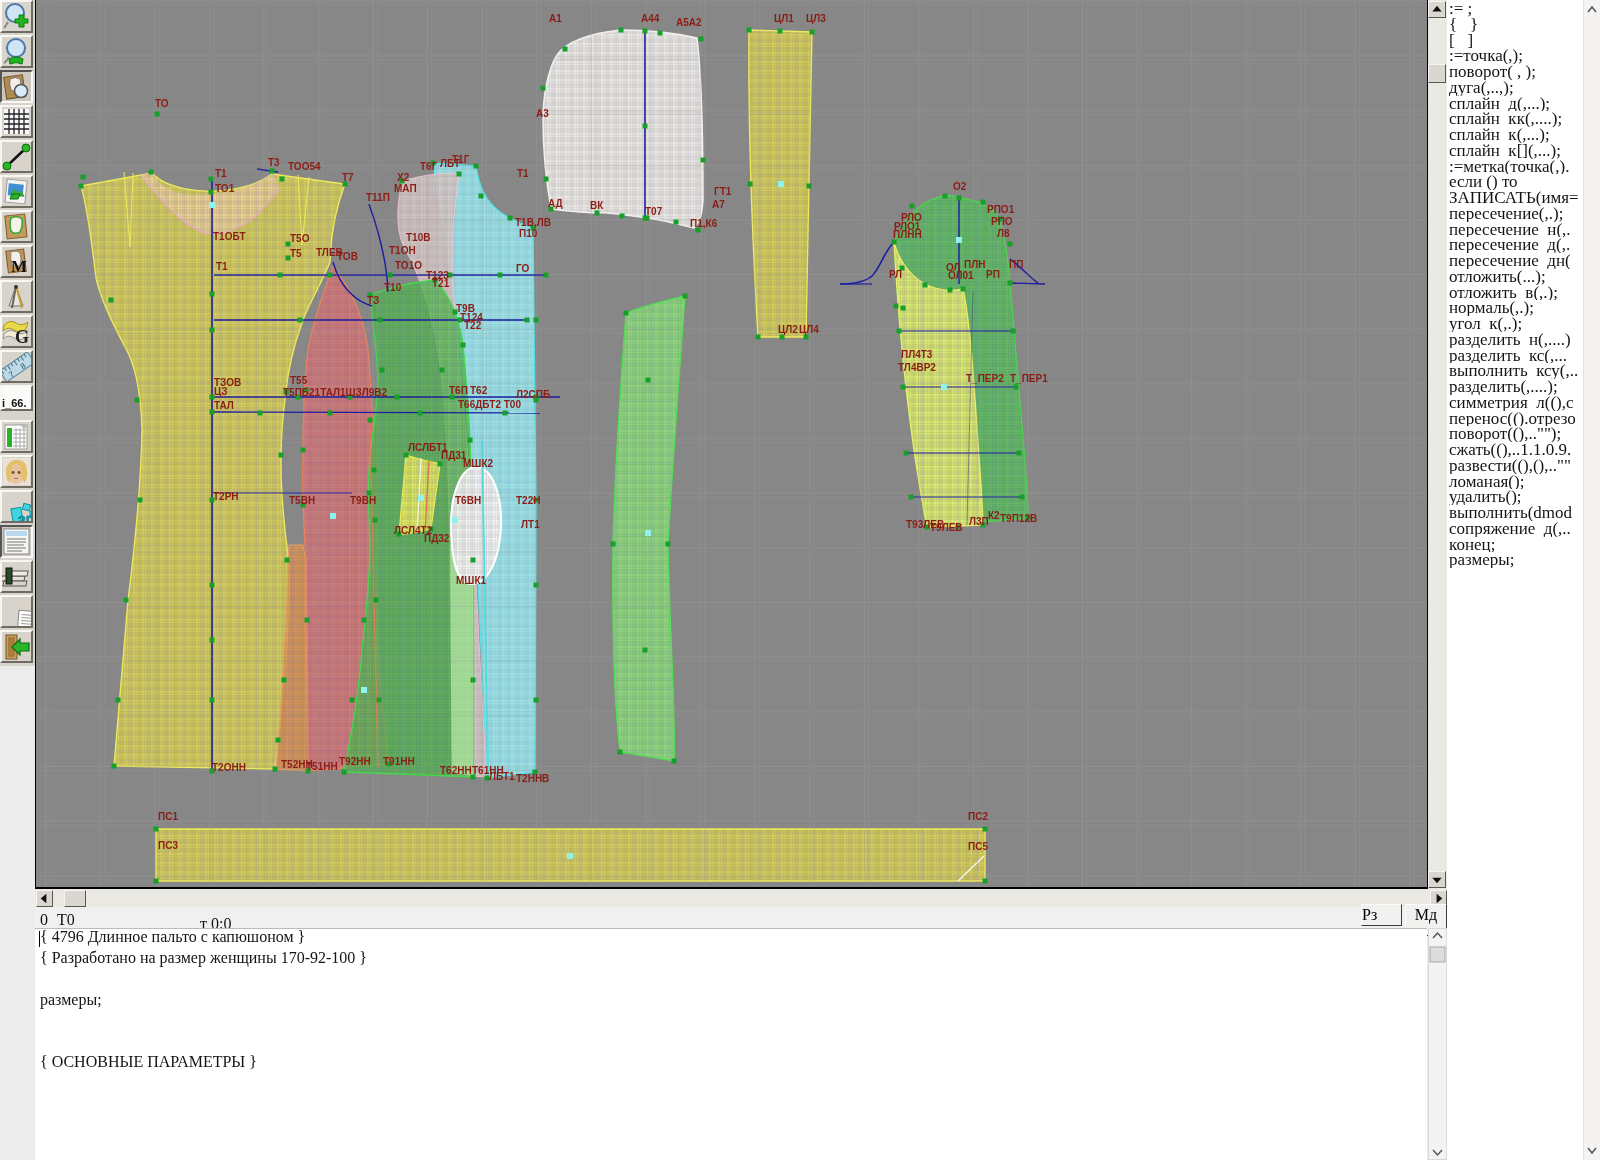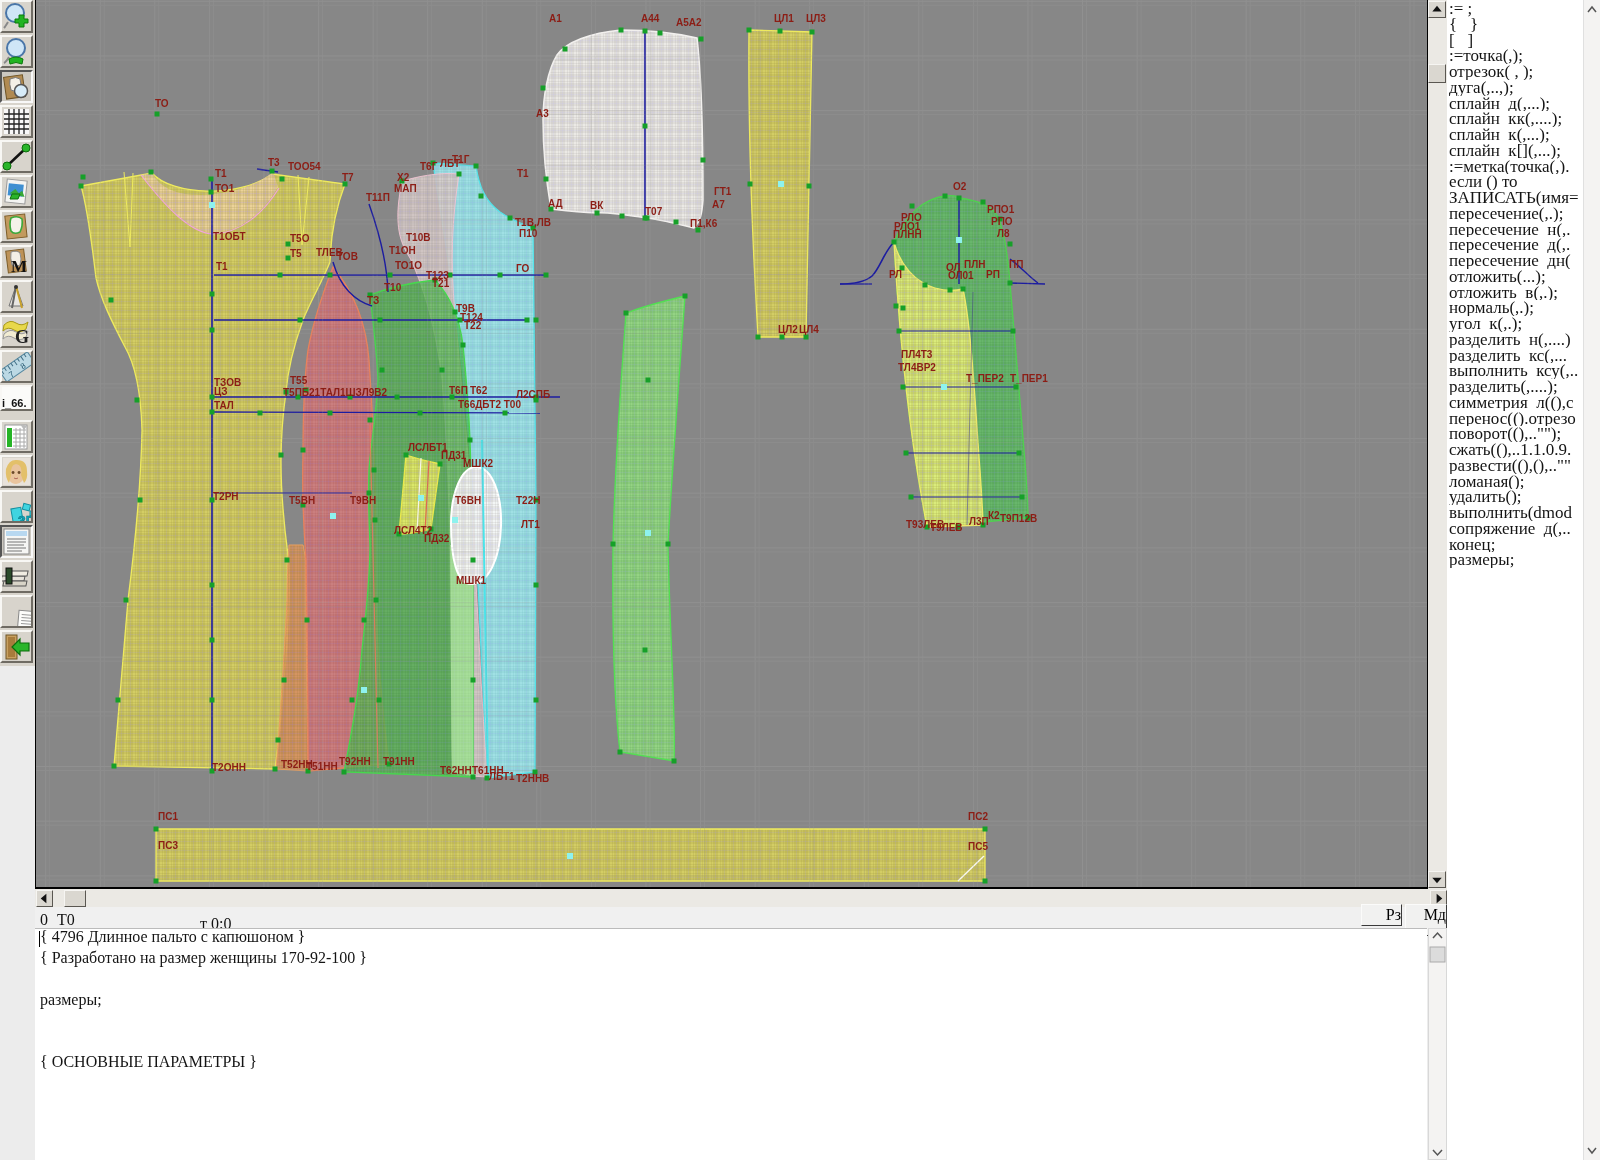--- a/index.html
+++ b/index.html
@@ -704,22 +704,22 @@
     </svg></div>
 <div style="position:absolute;left:1430px;top:890px;width:17px;height:17px;box-sizing:border-box;background:#dad7d0;border:1px solid;border-color:#f6f5f2 #5a5751 #5a5751 #f6f5f2"><svg width="15" height="15" viewBox="0 0 16 16">
       <polygon points="6,3 12,8 6,13" fill="#111"></polygon>
     </svg></div>
 <div style="position:absolute;left:64px;top:890px;width:22px;height:17px;background:#dad7d0;border:1px solid;border-color:#f6f5f2 #5a5751 #5a5751 #f6f5f2"></div>
 <div class="ser" style="position:absolute;left:35px;top:907px;width:1412px;height:21px;background:#f0f0f0;font-size:16px;color:#111">
     <span style="position:absolute;left:5px;top:4px">0</span>
     <span style="position:absolute;left:22px;top:4px">Т0</span>
     <span style="position:absolute;left:165px;top:8px">т 0:0</span>
   </div>
-<div class="ser" style="position:absolute;left:1361px;top:904px;width:41px;height:22px;background:#f1f1f0;border:1px solid;border-color:#fbfbfa #3a3a3a #3a3a3a #fbfbfa;font-size:16px;text-align:right;line-height:20px">Рз</div>
-<div class="ser" style="position:absolute;left:1405px;top:904px;width:42px;height:32px;background:#f1f1f0;border:1px solid;border-color:#fbfbfa #3a3a3a #3a3a3a #fbfbfa;font-size:16px;text-align:right;line-height:20px">Мд</div>
+<div class="ser" style="position:absolute;left:1361px;top:904px;width:41px;height:22px;background:#f1f1f0;border:1px solid;border-color:#fbfbfa #3a3a3a #3a3a3a #fbfbfa;font-size:16px;text-align:left;line-height:20px">Рз</div>
+<div class="ser" style="position:absolute;left:1405px;top:904px;width:42px;height:32px;background:#f1f1f0;border:1px solid;border-color:#fbfbfa #3a3a3a #3a3a3a #fbfbfa;font-size:16px;text-align:center;line-height:20px">Мд</div>
 <div class="ser" style="position:absolute;left:35px;top:928px;width:1392px;height:232px;background:#fff;font-size:16px;color:#141414;padding:0 0 0 5px;line-height:20.9px;border-top:1px solid #bbb">
     <div style="margin-top:-2px">
       <div style="height:20.9px;white-space:pre">{ 4796 Длинное пальто с капюшоном }</div>
       <div style="height:20.9px;white-space:pre">{ Разработано на размер женщины 170-92-100 }</div>
       <div style="height:20.9px;white-space:pre"> </div>
       <div style="height:20.9px;white-space:pre">размеры;</div>
       <div style="height:20.9px;white-space:pre"> </div>
       <div style="height:20.9px;white-space:pre"> </div>
       <div style="height:20.9px;white-space:pre">{ ОСНОВНЫЕ ПАРАМЕТРЫ }</div>
       <div style="height:20.9px;white-space:pre"> </div>
@@ -729,21 +729,21 @@
 <div style="position:absolute;left:1428px;top:928px;width:19px;height:232px;background:#f4f3f2;border:1px solid #d8d8d8"><svg width="17" height="230">
       <polyline points="4,9 8.5,4 13,9" fill="none" stroke="#555" stroke-width="1.5"></polyline>
       <rect x="1" y="18" width="15" height="15" fill="#dcdcdc" stroke="#aaa"></rect>
       <polyline points="4,221 8.5,226 13,221" fill="none" stroke="#555" stroke-width="1.5"></polyline>
     </svg></div>
 <div class="ser" style="position:absolute;left:1447px;top:0;width:153px;height:1160px;background:#fff;font-size:17px;color:#141414;line-height:16.2px;padding:1px 0 0 2px">
     <div style="height:15.75px;white-space:pre;overflow:hidden">:= ;</div>
     <div style="height:15.75px;white-space:pre;overflow:hidden">{   }</div>
     <div style="height:15.75px;white-space:pre;overflow:hidden">[   ]</div>
     <div style="height:15.75px;white-space:pre;overflow:hidden">:=точка(,);</div>
-    <div style="height:15.75px;white-space:pre;overflow:hidden">отрезок( , );</div>
+    <div style="height:15.75px;white-space:pre;overflow:hidden">поворот( , );</div>
     <div style="height:15.75px;white-space:pre;overflow:hidden">дуга(,..,);</div>
     <div style="height:15.75px;white-space:pre;overflow:hidden">сплайн  д(,...);</div>
     <div style="height:15.75px;white-space:pre;overflow:hidden">сплайн  кк(,....);</div>
     <div style="height:15.75px;white-space:pre;overflow:hidden">сплайн  к(,...);</div>
     <div style="height:15.75px;white-space:pre;overflow:hidden">сплайн  к[](,...);</div>
     <div style="height:15.75px;white-space:pre;overflow:hidden">:=метка(точка(,).</div>
     <div style="height:15.75px;white-space:pre;overflow:hidden">если () то</div>
     <div style="height:15.75px;white-space:pre;overflow:hidden">ЗАПИСАТЬ(имя=</div>
     <div style="height:15.75px;white-space:pre;overflow:hidden">пересечение(,.);</div>
     <div style="height:15.75px;white-space:pre;overflow:hidden">пересечение  н(,.</div>

